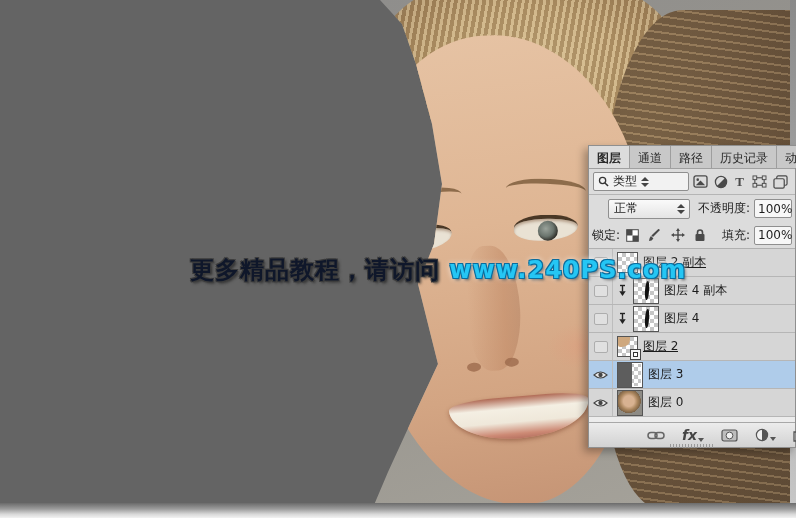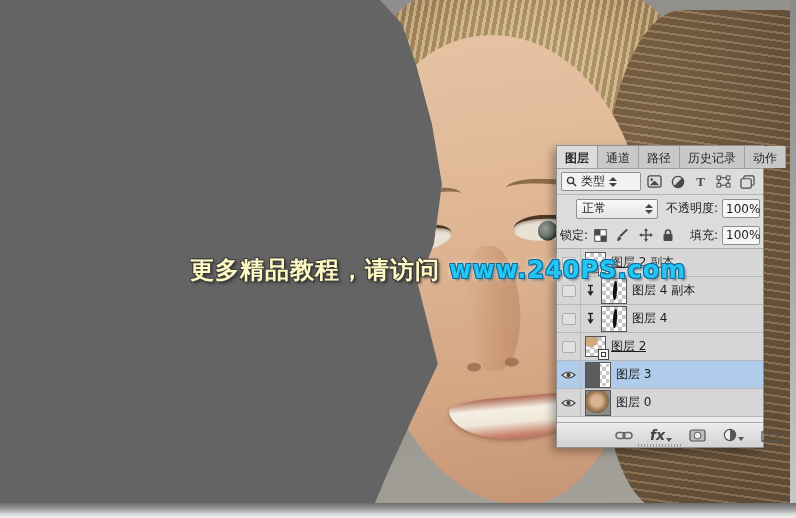--- a/index.html
+++ b/index.html
@@ -42,33 +42,33 @@
   .nostril { position:absolute; width:14px; height:9px; background:#9c6a4c; border-radius:50%; opacity:.8; }
   .nostril.l { left:104px; top:326px; } .nostril.r { left:142px; top:323px; }
   .mouth { position:absolute; left:84px; top:362px; width:140px; height:42px; border-radius:30% 30% 50% 50%/20% 20% 80% 80%;
     background:linear-gradient(180deg,#b06a55 0%,#f4efe3 28%,#efe8da 60%,#cd8a75 88%,#b87362 100%);
     box-shadow:0 2px 4px rgba(120,60,40,.5); transform:rotate(-2deg); }
   .cheek { position:absolute; width:70px; height:46px; border-radius:50%; background:radial-gradient(ellipse,rgba(225,150,120,.35),rgba(225,150,120,0) 70%); }
   .cheek.l { left:10px; top:300px; } .cheek.r { left:185px; top:292px; }
 
   
   .watermark { position:absolute; left:190px; top:254px; z-index:30; font-size:24px; font-weight:bold; white-space:nowrap; letter-spacing:1px; }
-  .wm-cn { color:#fef9c3;
+  .wm-cn { color:#0f172a;
     text-shadow:-1px -1px 0 #3c3c3c,1px -1px 0 #3c3c3c,-1px 1px 0 #3c3c3c,1px 1px 0 #3c3c3c,2px 2px 3px #2e2e2e; }
   .wm-url { color:#25c6f4;
     text-shadow:-1px -1px 0 #0a6d9e,1px -1px 0 #0a6d9e,-1px 1px 0 #0a6d9e,1px 1px 0 #0a6d9e,0 0 6px #ffffff,2px 2px 3px #444; }
 
   
-  .panel { position:absolute; left:556px; top:145px; width:208px; height:303px; z-index:20;
+  .panel { position:absolute; left:588px; top:145px; width:208px; height:303px; z-index:20;
     background:#dcdcdc; border:1px solid #8f8f8f; box-shadow:-4px 4px 8px rgba(0,0,0,.30); font-size:12px; color:#1c1c1c; }
   .tabbar { display:flex; height:23px; background:#bdbdbd; border-bottom:1px solid #a0a0a0; }
   .tab { padding:4px 8px 3px; border-right:1px solid #9e9e9e; background:#c8c8c8; color:#2a2a2a; white-space:nowrap; cursor:default; }
   .tab.active { background:#dcdcdc; font-weight:bold; }
   .filter-row { display:flex; align-items:center; height:26px; padding:0 4px; gap:1px; border-bottom:1px solid #b5b5b5; }
-  .kind-box { display:flex; align-items:center; gap:4px; width:80px; height:19px; background:#f2f2f2;
+  .kind-box { display:flex; align-items:center; gap:4px; width:96px; height:19px; background:#f2f2f2;
     border:1px solid #8f8f8f; border-radius:2px; padding:0 4px; }
   .filter-icons { display:flex; flex:1; justify-content:space-around; align-items:center; }
   .blend-row,.lock-row { display:flex; align-items:center; height:27px; padding:0 3px; gap:4px; }
   .blend-row { border-bottom:0;margin-left:16px; } .lock-row { border-bottom:1px solid #b0b0b0; }
   .blend-select { display:flex; align-items:center; justify-content:space-between; width:110px; height:20px;
     background:linear-gradient(#fafafa,#e4e4e4); border:1px solid #8f8f8f; border-radius:2px; padding:0 5px; }
   .updown { display:inline-block; width:7px; }
   .updown i { display:block; width:0; height:0; border-left:4px solid transparent; border-right:4px solid transparent; }
   .updown .u { border-bottom:4px solid #444; margin-bottom:2px; } .updown .d { border-top:4px solid #444; }
   .num-box { width:38px; height:19px; background:#f7f7f7; border:1px solid #8f8f8f; border-radius:2px;

